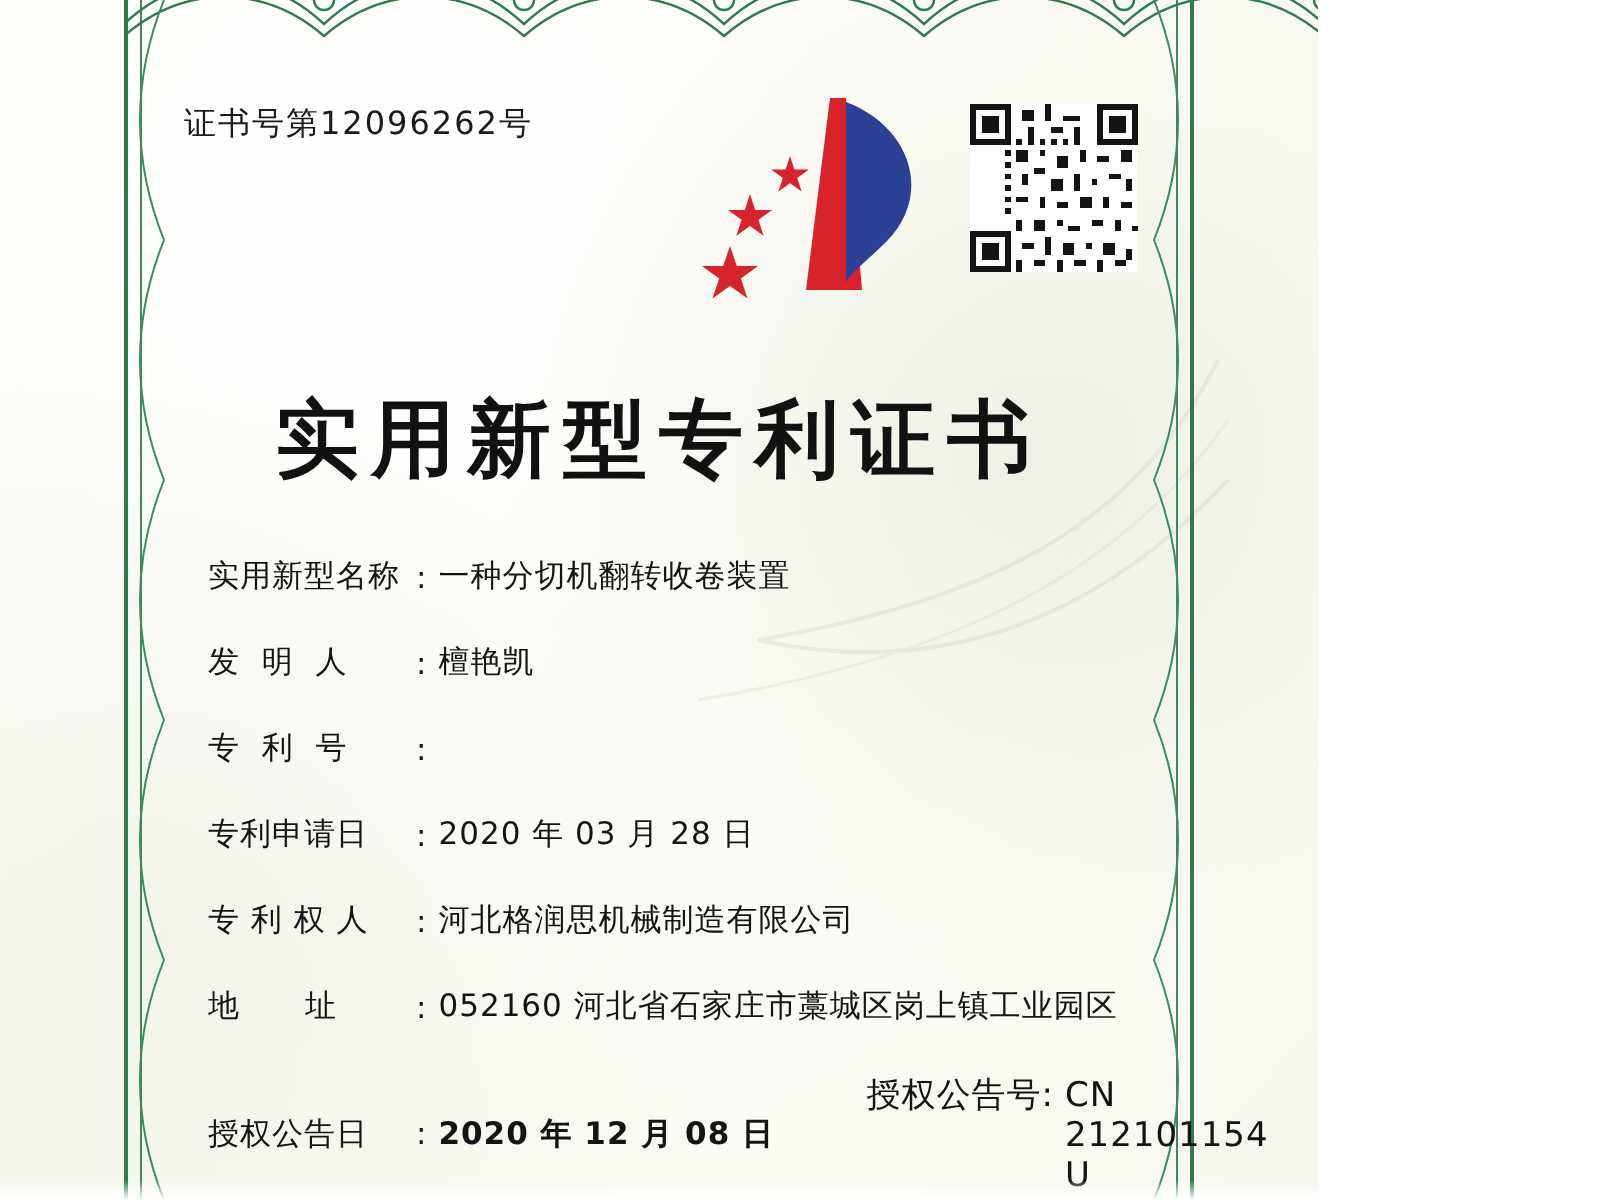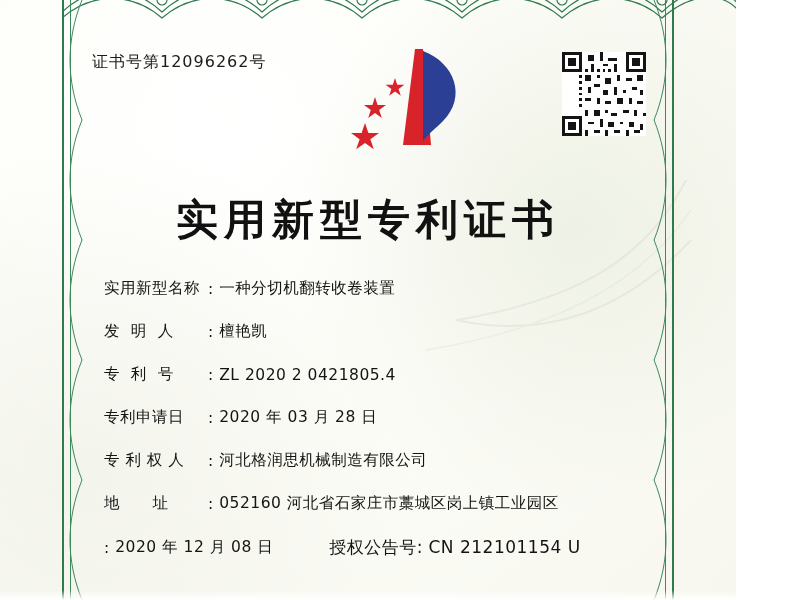--- a/index.html
+++ b/index.html
@@ -8,21 +8,21 @@
   }
   body {
     width: 800px;
     height: 600px;
     overflow: hidden;
     font-family: "Liberation Serif", "DejaVu Serif", serif;
     background: #ffffff;
   }
   .certificate {
     position: relative;
-    width: 736px;
+    width: 659px;
     height: 600px;
     background:
       radial-gradient(ellipse at 30% 20%, #ffffff 0%, #fdfdf8 45%, #f7f7ef 100%);
     overflow: hidden;
   }
   
   .paper-tint {
     position: absolute;
     inset: 0;
     background:
@@ -140,20 +140,21 @@
     flex: 0 0 auto;
     padding-right: 6px;
   }
   .field-value {
     flex: 1 1 auto;
     letter-spacing: 0.5px;
   }
   .field-row.split .field-value {
     flex: 0 0 auto;
     min-width: 190px;
+    font-weight: bold;
   }
   .secondary-group {
     display: flex;
     align-items: baseline;
     margin-left: 24px;
     font-size: 17px;
   }
   .secondary-label {
     letter-spacing: 0.5px;
     white-space: pre;
@@ -317,21 +318,20 @@
 
     <div class="field-row">
       <span class="field-label">发  明  人</span>
       <span class="field-colon">:</span>
       <span class="field-value">檀艳凯</span>
     </div>
 
     <div class="field-row">
       <span class="field-label">专  利  号</span>
       <span class="field-colon">:</span>
-      <span class="field-value">ZL 2020 2 0421805.4</span>
     </div>
 
     <div class="field-row">
       <span class="field-label">专利申请日</span>
       <span class="field-colon">:</span>
       <span class="field-value">2020 年 03 月 28 日</span>
     </div>
 
     <div class="field-row">
       <span class="field-label">专 利 权 人</span>
@@ -339,20 +339,21 @@
       <span class="field-value">河北格润思机械制造有限公司</span>
     </div>
 
     <div class="field-row">
       <span class="field-label">地      址</span>
       <span class="field-colon">:</span>
       <span class="field-value">052160 河北省石家庄市藁城区岗上镇工业园区</span>
     </div>
 
     <div class="field-row split">
+      <span class="field-label">授权公告日</span>
       <span class="field-colon">:</span>
       <span class="field-value">2020 年 12 月 08 日</span>
       <span class="secondary-group">
         <span class="secondary-label">授权公告号</span>
         <span class="secondary-colon">:</span>
         <span class="secondary-value">CN 212101154 U</span>
       </span>
     </div>
 
   </div>

